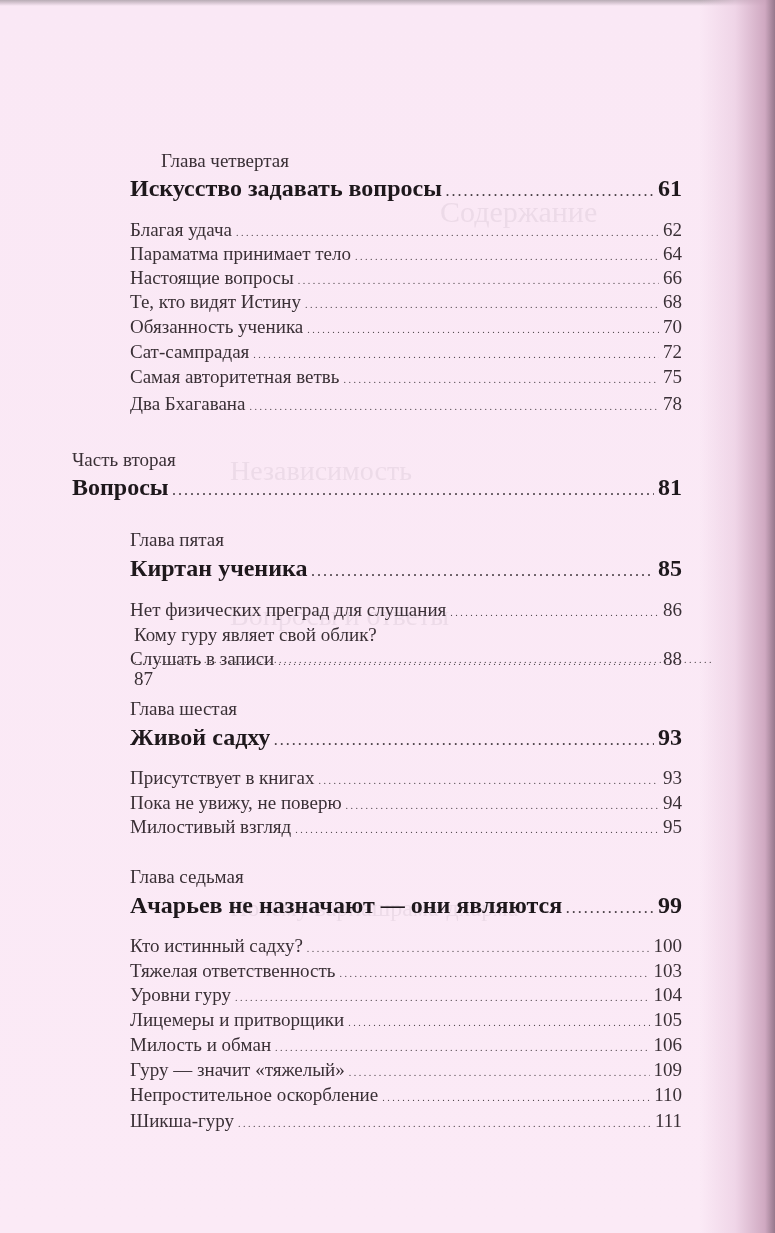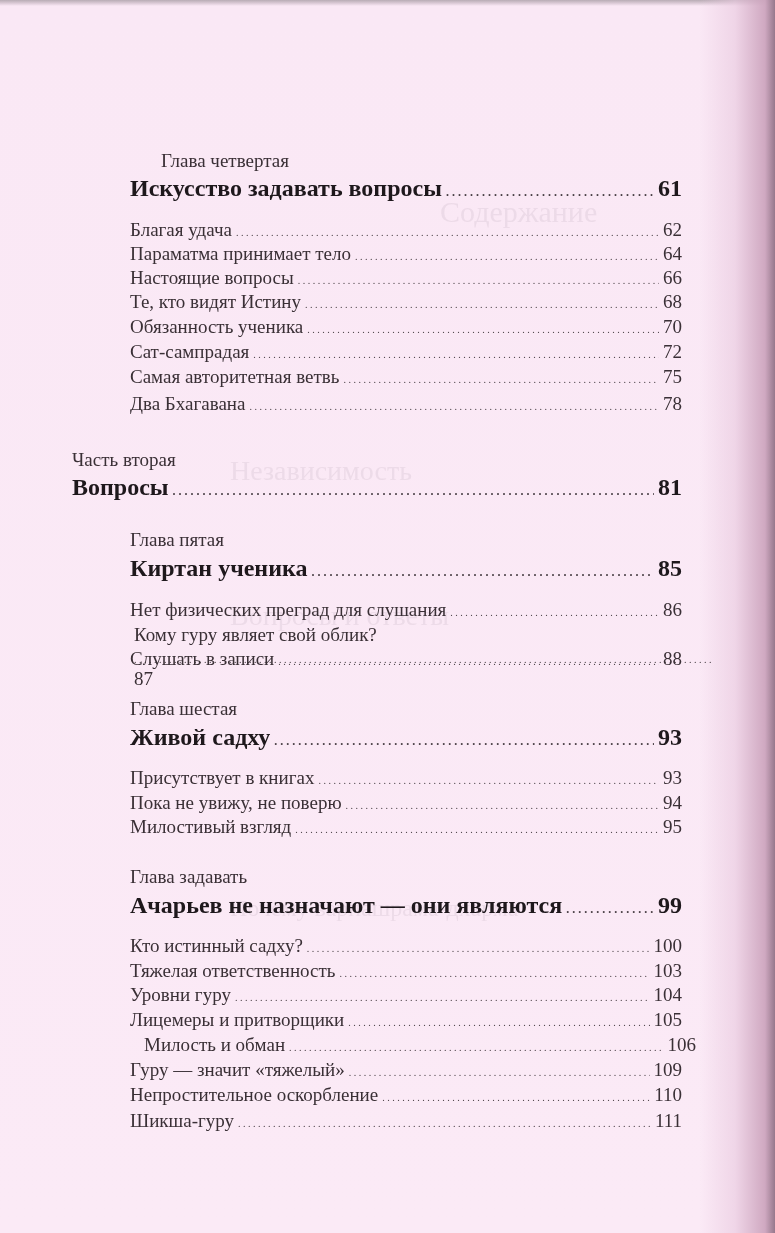--- a/index.html
+++ b/index.html
@@ -138,21 +138,21 @@
       <span class="t">Пока не увижу, не поверю</span>
       <span class="d"></span>
       <span class="p">94</span>
     </div>
   <div class="row" style="left:130px;top:816px;width:552px;">
       <span class="t">Милостивый взгляд</span>
       <span class="d"></span>
       <span class="p">95</span>
     </div>
 
-  <div class="entry-label" style="left:130px;top:866px;">Глава задавать</div>
+  <div class="entry-label" style="left:130px;top:866px;">Глава седьмая</div>
   <div class="row big" style="left:130px;top:892px;width:552px;">
     <span class="t">Ачарьев не назначают — они являются</span>
     <span class="d"></span>
     <span class="p">99</span>
   </div>
   <div class="row" style="left:130px;top:935px;width:552px;">
       <span class="t">Кто истинный садху?</span>
       <span class="d"></span>
       <span class="p">100</span>
     </div>
@@ -164,21 +164,21 @@
   <div class="row" style="left:130px;top:984px;width:552px;">
       <span class="t">Уровни гуру</span>
       <span class="d"></span>
       <span class="p">104</span>
     </div>
   <div class="row" style="left:130px;top:1009px;width:552px;">
       <span class="t">Лицемеры и притворщики</span>
       <span class="d"></span>
       <span class="p">105</span>
     </div>
-  <div class="row" style="left:130px;top:1034px;width:552px;margin-left:14px;">
+  <div class="row" style="left:130px;top:1034px;width:552px;">
       <span class="t">Милость и обман</span>
       <span class="d"></span>
       <span class="p">106</span>
     </div>
   <div class="row" style="left:130px;top:1059px;width:552px;">
       <span class="t">Гуру — значит «тяжелый»</span>
       <span class="d"></span>
       <span class="p">109</span>
     </div>
   <div class="row" style="left:130px;top:1084px;width:552px;">

